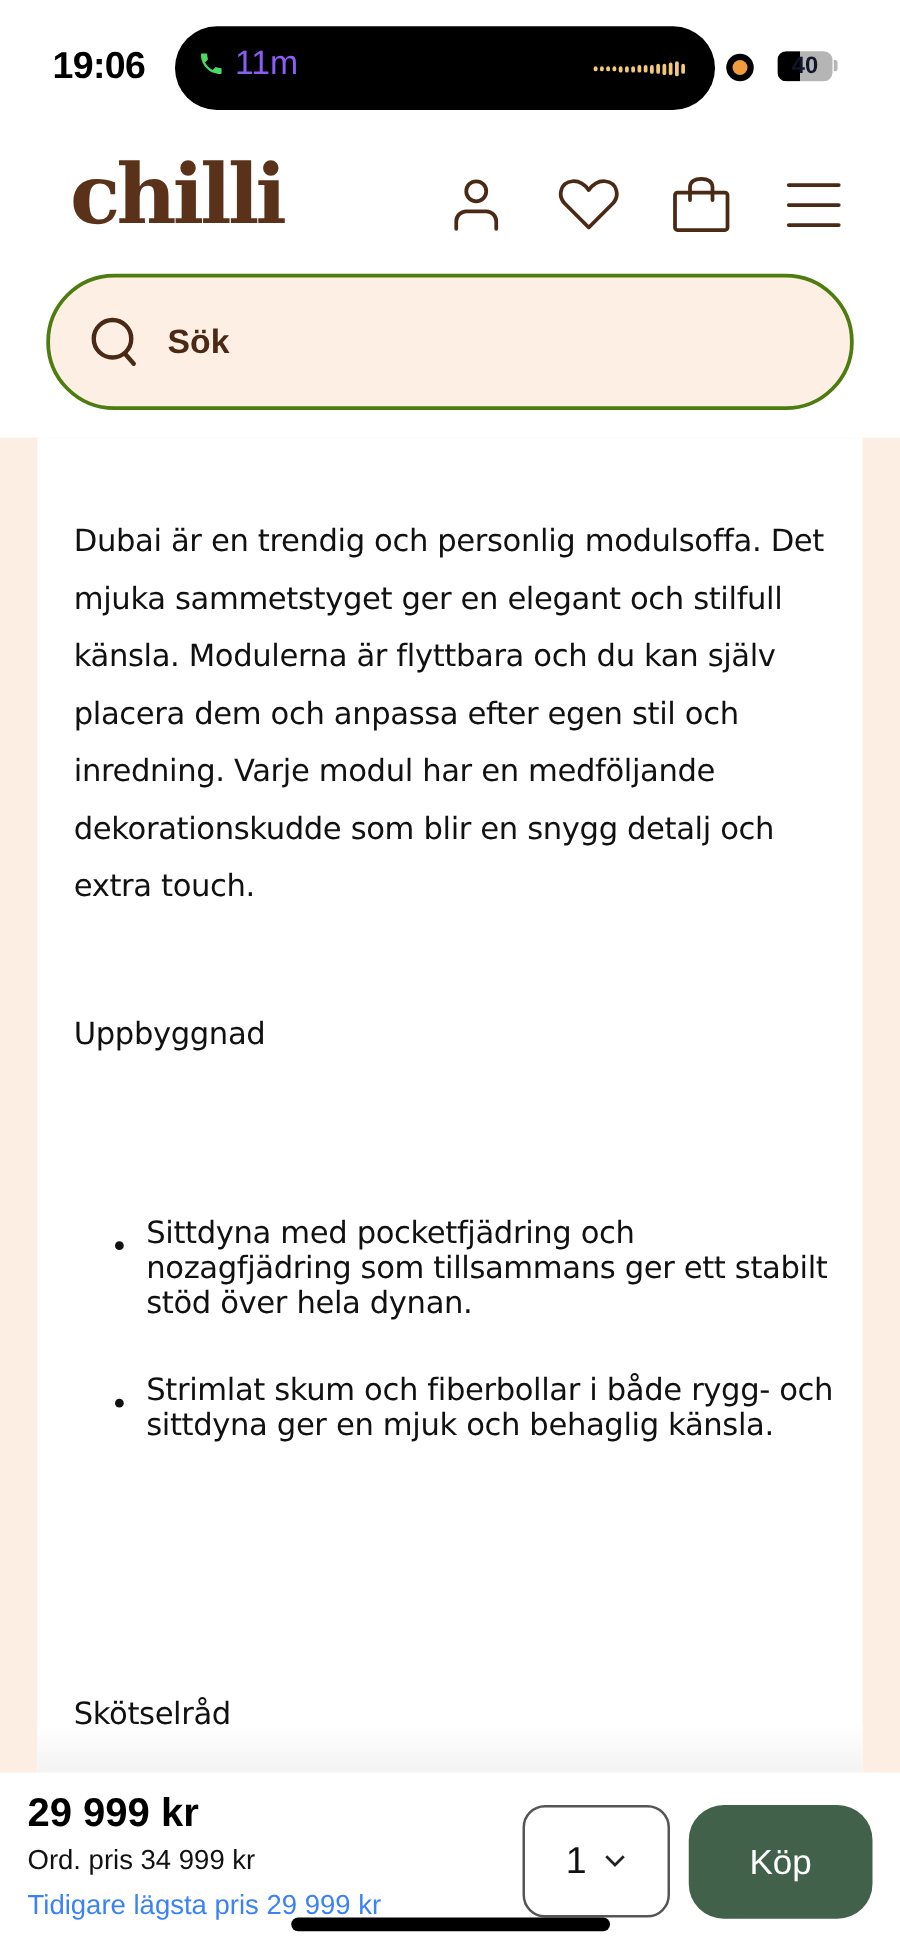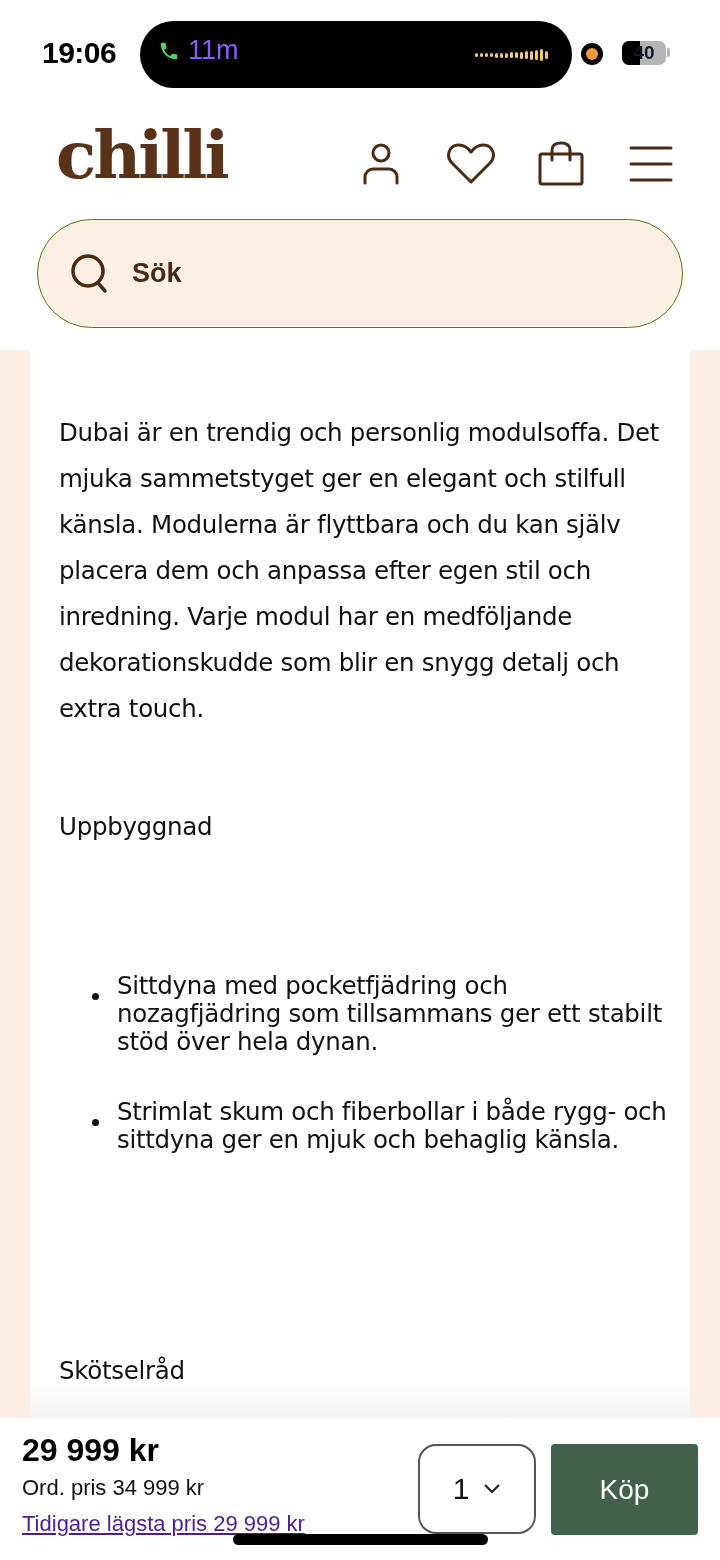--- a/index.html
+++ b/index.html
@@ -20,43 +20,43 @@
   .battery .num { position: absolute; left: 0; width: 44px; top: 1px; text-align: center; font-family: "Liberation Sans", sans-serif; font-weight: 700; font-size: 19px; color: #0f172a; }
   .battery-tip { position: absolute; left: 667px; top: 48px; width: 3px; height: 9px; border-radius: 0 2px 2px 0; background: #b5b5b5; }
 
   
   .header { position: absolute; top: 106px; left: 0; width: 720px; height: 246px; background: #fff; }
   .logo { position: absolute; left: 56px; top: 16px; font-family: "DejaVu Serif", serif; font-size: 66px; font-weight: 700; color: #5a321a; letter-spacing: -3px; line-height: 1; }
   .header-icons { position: absolute; top: 34px; left: 336px; display: flex; gap: 0; }
   .hicon { width: 90px; height: 48px; display: flex; align-items: center; justify-content: center; }
   .hicon svg { stroke: #4a2a14; fill: none; stroke-width: 3; stroke-linecap: round; stroke-linejoin: round; }
 
-  .search { position: absolute; left: 37px; top: 113px; width: 646px; height: 109px; border: 1px solid #4d7c0f; border-radius: 55px; background: #fdefe3; display: flex; align-items: center; padding-left: 32px; }
+  .search { position: absolute; left: 37px; top: 113px; width: 646px; height: 109px; border: 3px solid #4d7c0f; border-radius: 55px; background: #fdefe3; display: flex; align-items: center; padding-left: 32px; }
   .search svg { stroke: #4a2a14; fill: none; stroke-width: 3.5; stroke-linecap: round; }
   .search .ph { margin-left: 22px; font-family: "Liberation Sans", sans-serif; font-weight: 700; font-size: 27px; color: #4a2a14; }
 
   
   .page-bg { position: absolute; top: 350px; left: 0; width: 720px; height: 1070px; background: #fdeee3; }
   .panel { position: absolute; top: 350px; left: 30px; width: 660px; height: 1070px; background: #fff; }
   .panel-fade { position: absolute; left: 30px; top: 1380px; width: 660px; height: 40px; background: linear-gradient(#ffffff, #f2f2f3); }
   .content { position: absolute; left: 59px; top: 410px; width: 610px; font-family: "DejaVu Sans", sans-serif; font-size: 24.5px; line-height: 46px; color: #111; letter-spacing: -0.3px; }
   .content p { margin: 0; }
   .h-sub { position: absolute; left: 59px; font-family: "DejaVu Sans", sans-serif; font-size: 24.5px; color: #111; letter-spacing: -0.3px; }
   .bullets { position: absolute; left: 59px; top: 972px; width: 610px; list-style: none; }
   .bullets li { position: relative; padding-left: 58px; font-size: 24.5px; line-height: 28px; margin-bottom: 42px; letter-spacing: -0.3px; }
   .bullets li::before { content: ""; position: absolute; left: 33px; top: 21px; width: 7px; height: 7px; border-radius: 50%; background: #111; }
 
   
   .bottom { position: absolute; left: 0; top: 1418px; width: 720px; height: 142px; background: #fff; }
   .price { position: absolute; left: 22px; top: 14px; font-family: "Liberation Sans", sans-serif; font-weight: 700; font-size: 32px; color: #000; }
   .ord { position: absolute; left: 22px; top: 57px; font-family: "Liberation Sans", sans-serif; font-size: 22px; color: #111; }
-  .lowest { position: absolute; left: 22px; top: 93px; font-family: "Liberation Sans", sans-serif; font-size: 22px; color: #4c1d95; text-decoration: underline; }
+  .lowest { position: absolute; left: 22px; top: 93px; font-family: "Liberation Sans", sans-serif; font-size: 22px; color: #3b82f6; }
   .qty { position: absolute; left: 418px; top: 26px; width: 118px; height: 90px; border: 2px solid #555; border-radius: 18px; background: #fff; display: flex; align-items: center; justify-content: center; gap: 14px; font-family: "Liberation Sans", sans-serif; font-size: 30px; color: #111; }
   .qty svg { stroke: #222; fill: none; stroke-width: 2.2; }
-  .buy { position: absolute; left: 551px; top: 26px; width: 147px; height: 91px; border-radius: 4px; background: #42614a; color: #fff; display: flex; align-items: center; justify-content: center; font-family: "Liberation Sans", sans-serif; font-size: 28px; }
+  .buy { position: absolute; left: 551px; top: 26px; width: 147px; height: 91px; border-radius: 28px; background: #42614a; color: #fff; display: flex; align-items: center; justify-content: center; font-family: "Liberation Sans", sans-serif; font-size: 28px; }
   .home-ind { position: absolute; left: 233px; top: 1534px; width: 255px; height: 11px; border-radius: 6px; background: #000; }
 </style>
 </head>
 <body>
 
 <div class="status-bar">
   <div class="status-time">19:06</div>
   <div class="island">
     <div class="call">
       <svg width="22" height="26" viewBox="0 0 24 24">

